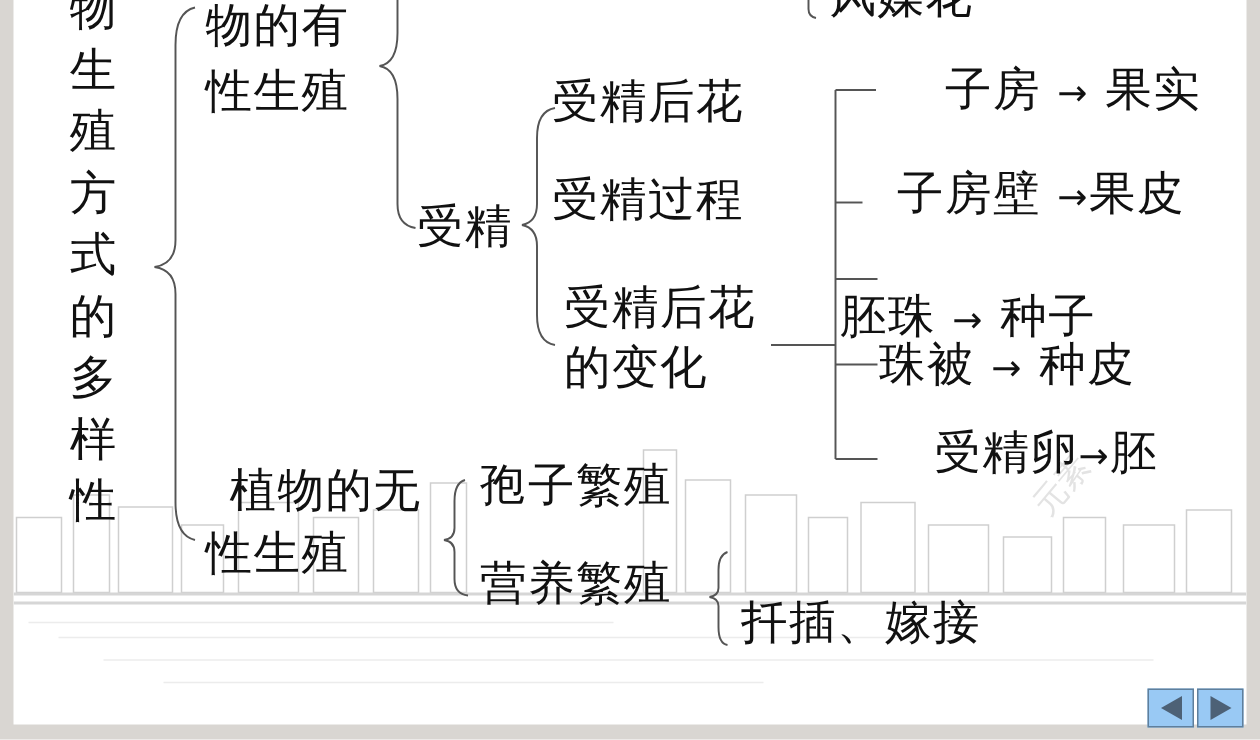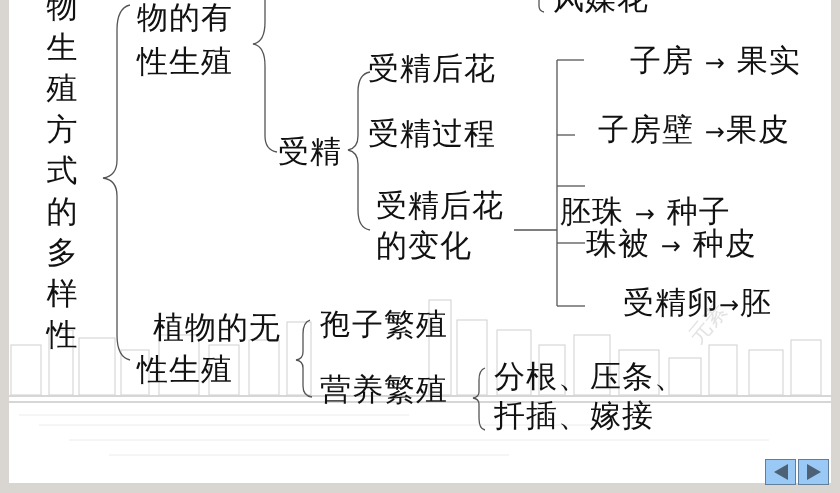--- a/index.html
+++ b/index.html
@@ -128,21 +128,20 @@
     <span>种皮</span>
   </div>
   <div class="t" style="left:577px; top:287px;margin-left:37px;">
     <span>受精卵</span><span style="font-size:24px;">→</span><span>胚</span>
   </div>
 
   <div class="t" style="left:144px; top:312px;">植物的无</div>
   <div class="t" style="left:128px; top:354px;">性生殖</div>
   <div class="t" style="left:311px; top:309px;">孢子繁殖</div>
   <div class="t" style="left:311px; top:374px;">营养繁殖</div>
-  <div class="t" style="left:485px; top:361px;">分根、压条、</div>
   <div class="t" style="left:485px; top:400px;">扦插、嫁接</div>
 
 </div>
 
 <div class="nav" style="left:765px;">
   <svg width="20" height="18" viewBox="0 0 20 18">
     <polygon points="17,1 17,17 3,9" fill="#4d6176"></polygon>
   </svg>
 </div>
 <div class="nav" style="left:798px;">

